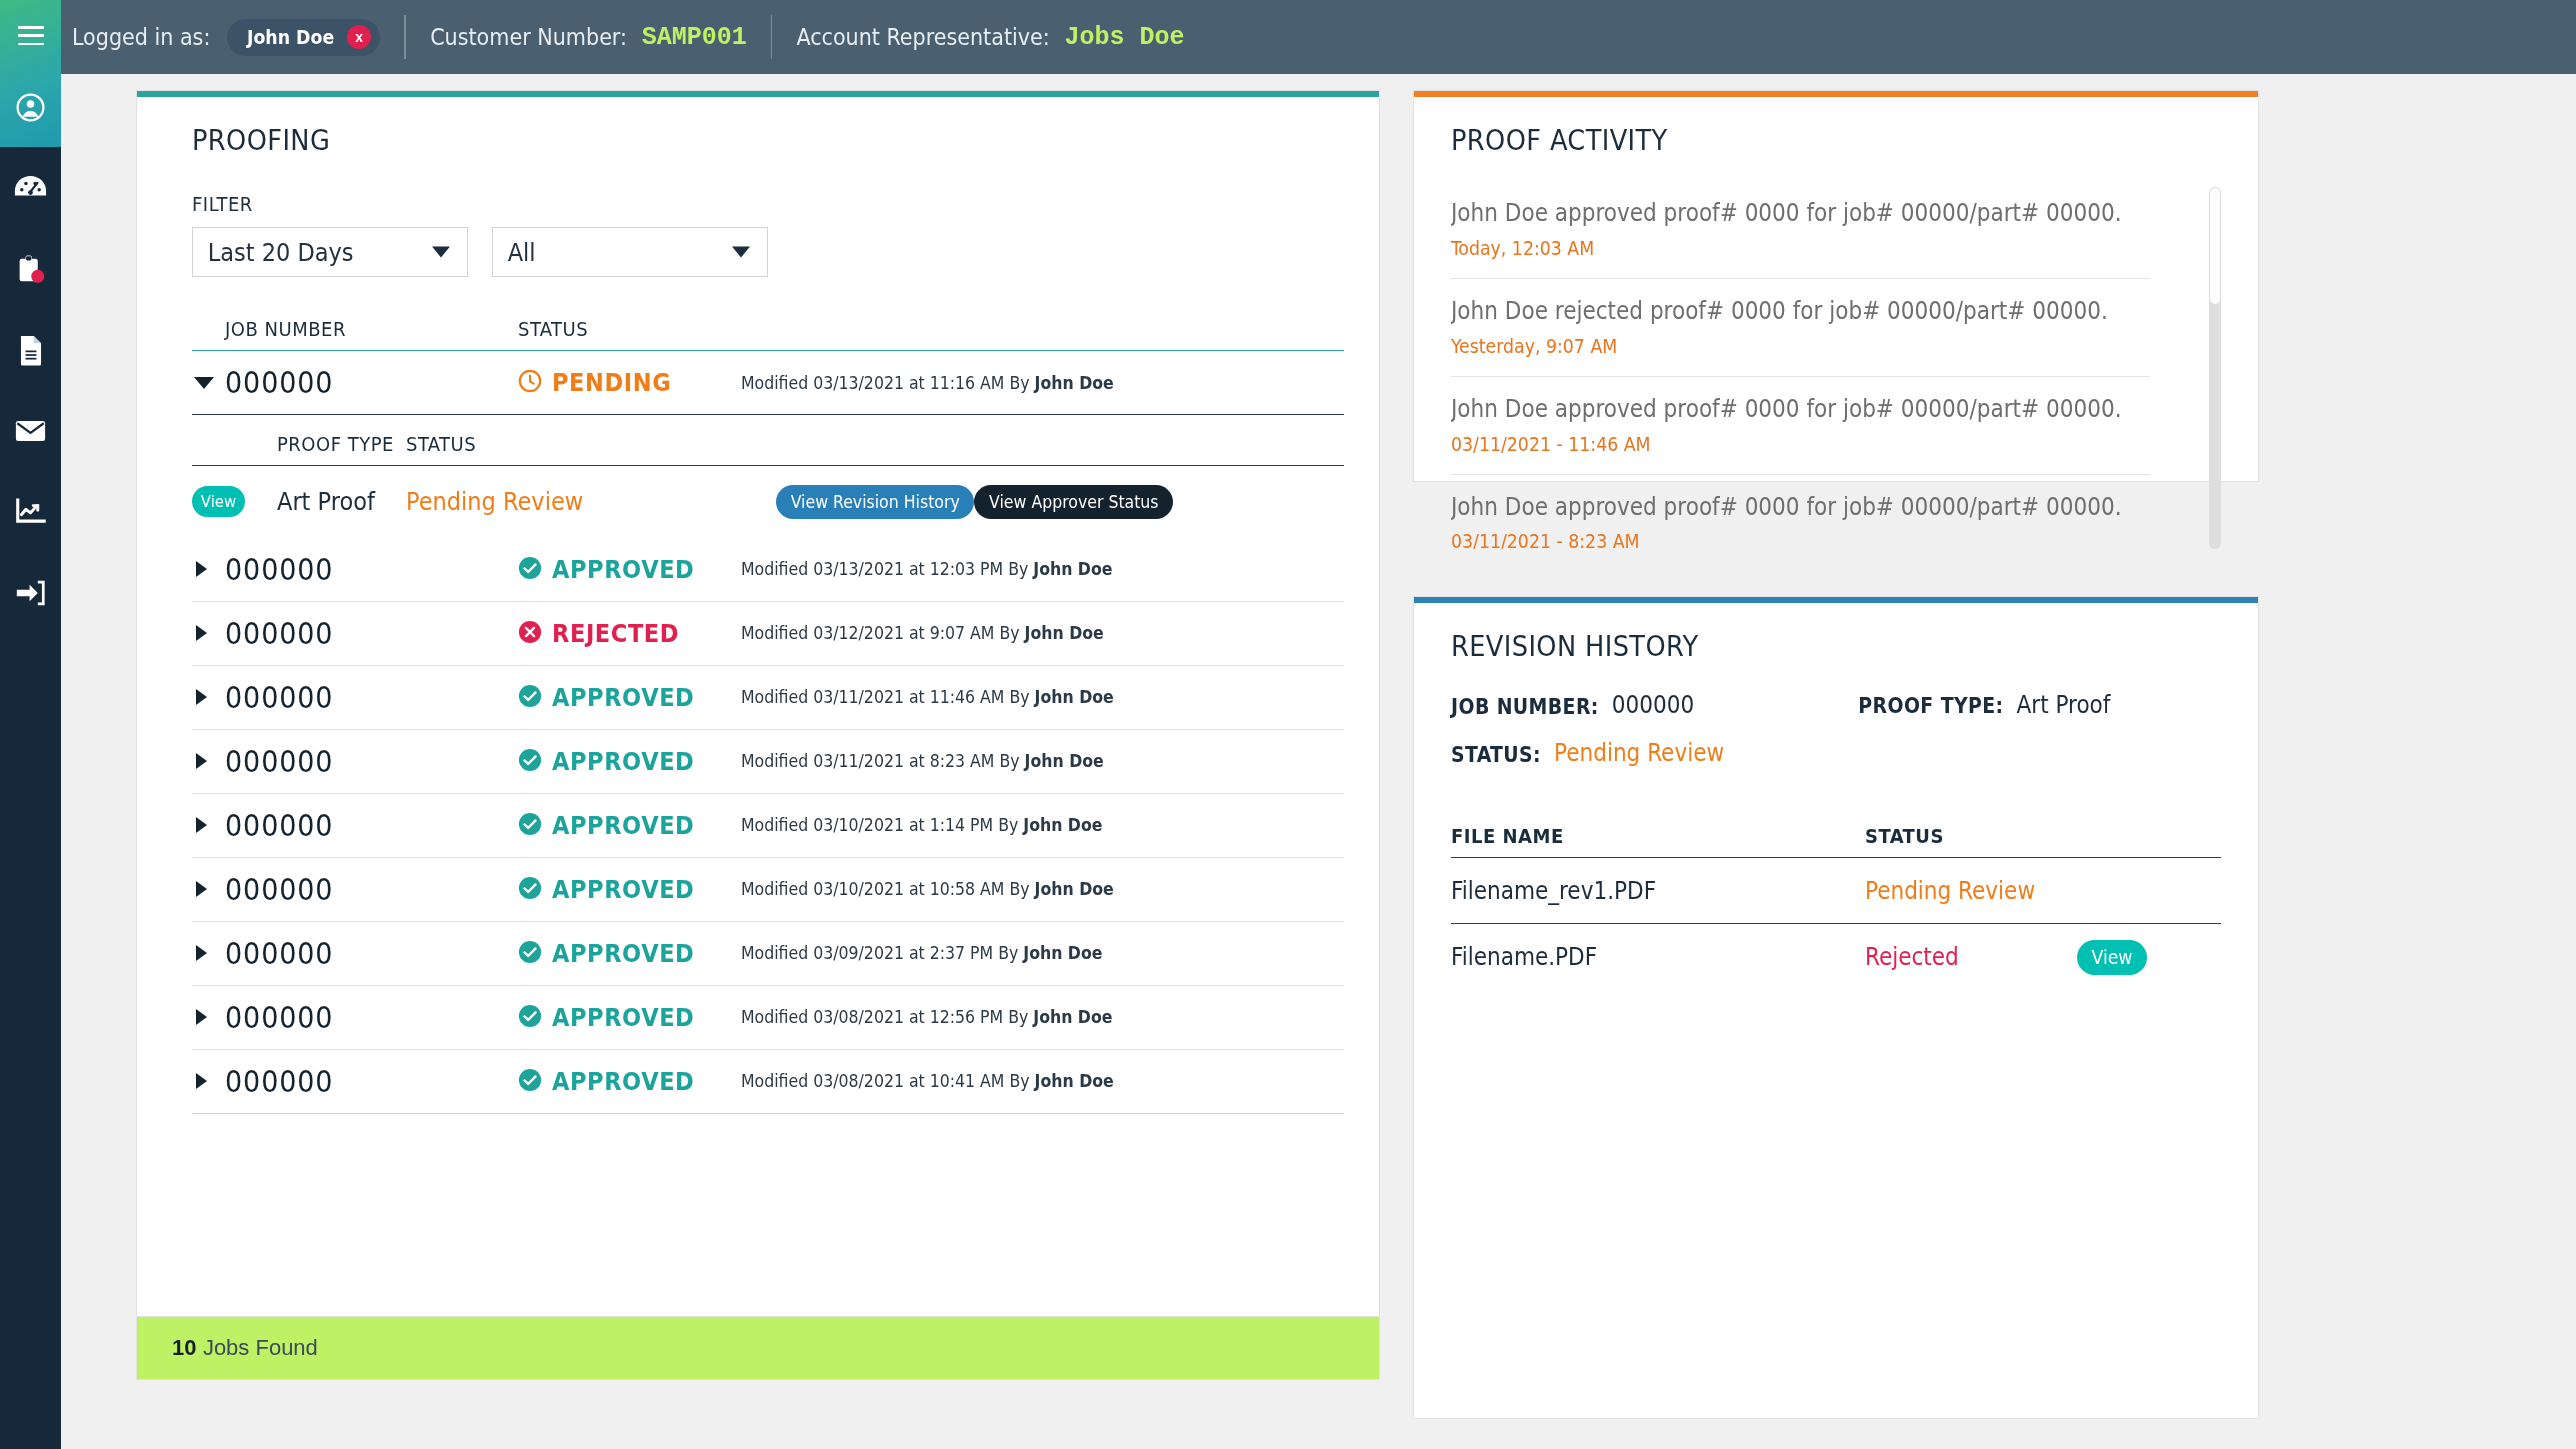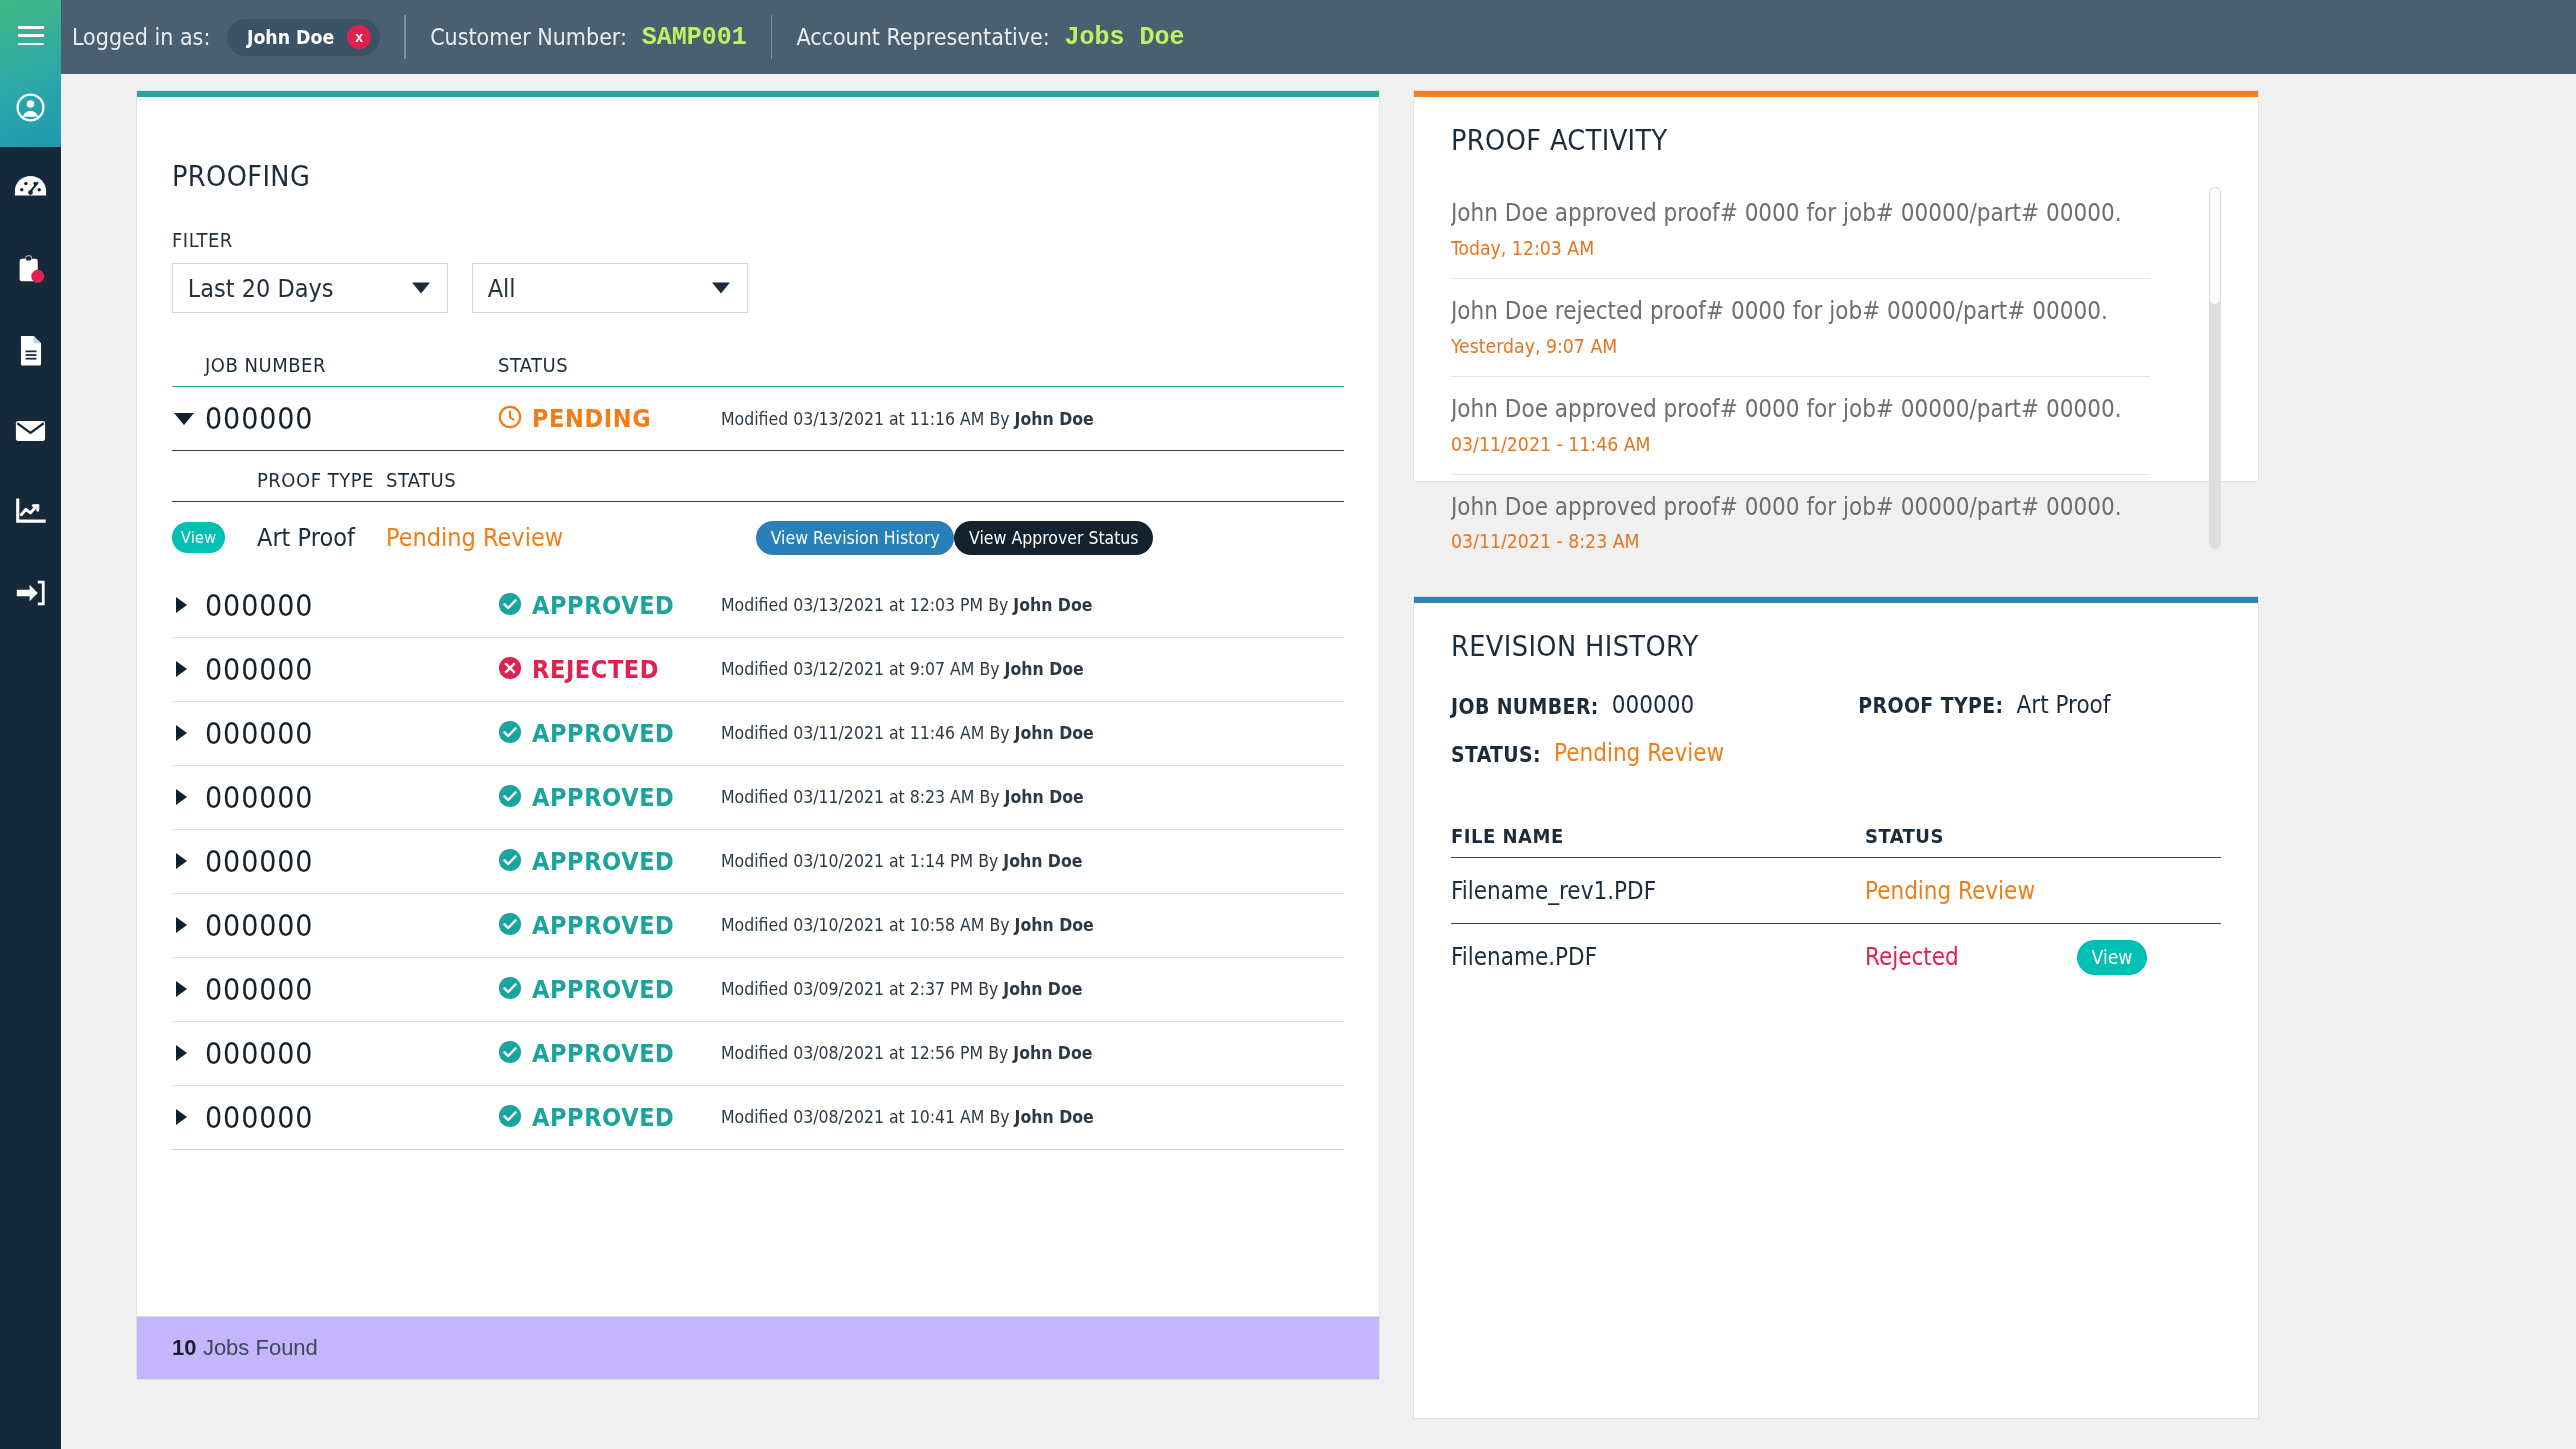--- a/index.html
+++ b/index.html
@@ -134,21 +134,21 @@
     font-size: 28.5px;
     color: #1b2c3c;
     letter-spacing: 0.4px;
   }
 
   
   #proofing-panel {
     left: 136px; top: 90px;
     width: 1244px; height: 1290px;
   }
-  #proofing-body { padding: 33px 35px 0 35px; margin-top: 36px; }
+  #proofing-body { padding: 33px 35px 0 55px; }
   #filter-label {
     font-family: "DejaVu Sans Condensed", "Liberation Sans Narrow", "Liberation Sans", sans-serif;
     font-stretch: condensed;
     font-size: 20px;
     color: #22333f;
     margin-top: 35px;
     letter-spacing: 0.5px;
   }
   #filter-row {
     display: flex;
@@ -324,21 +324,21 @@
   }
 
   #jobs-found-bar {
     position: absolute;
     left: 0; bottom: 0;
     width: 100%; height: 63px;
     border-top: 0.9px solid #e0e0e0;
     display: flex;
     align-items: center;
     padding-left: 35px;
-    background: #c4b5fd;
+    background: #bef264;
   }
   #jobs-found-bar .jf-count {
     font-family: "Liberation Sans", sans-serif;
     font-size: 22px;
     color: #14222e;
     font-weight: bold;
   }
   #jobs-found-bar .jf-text {
     font-family: "Liberation Sans", sans-serif;
     font-size: 22px;

